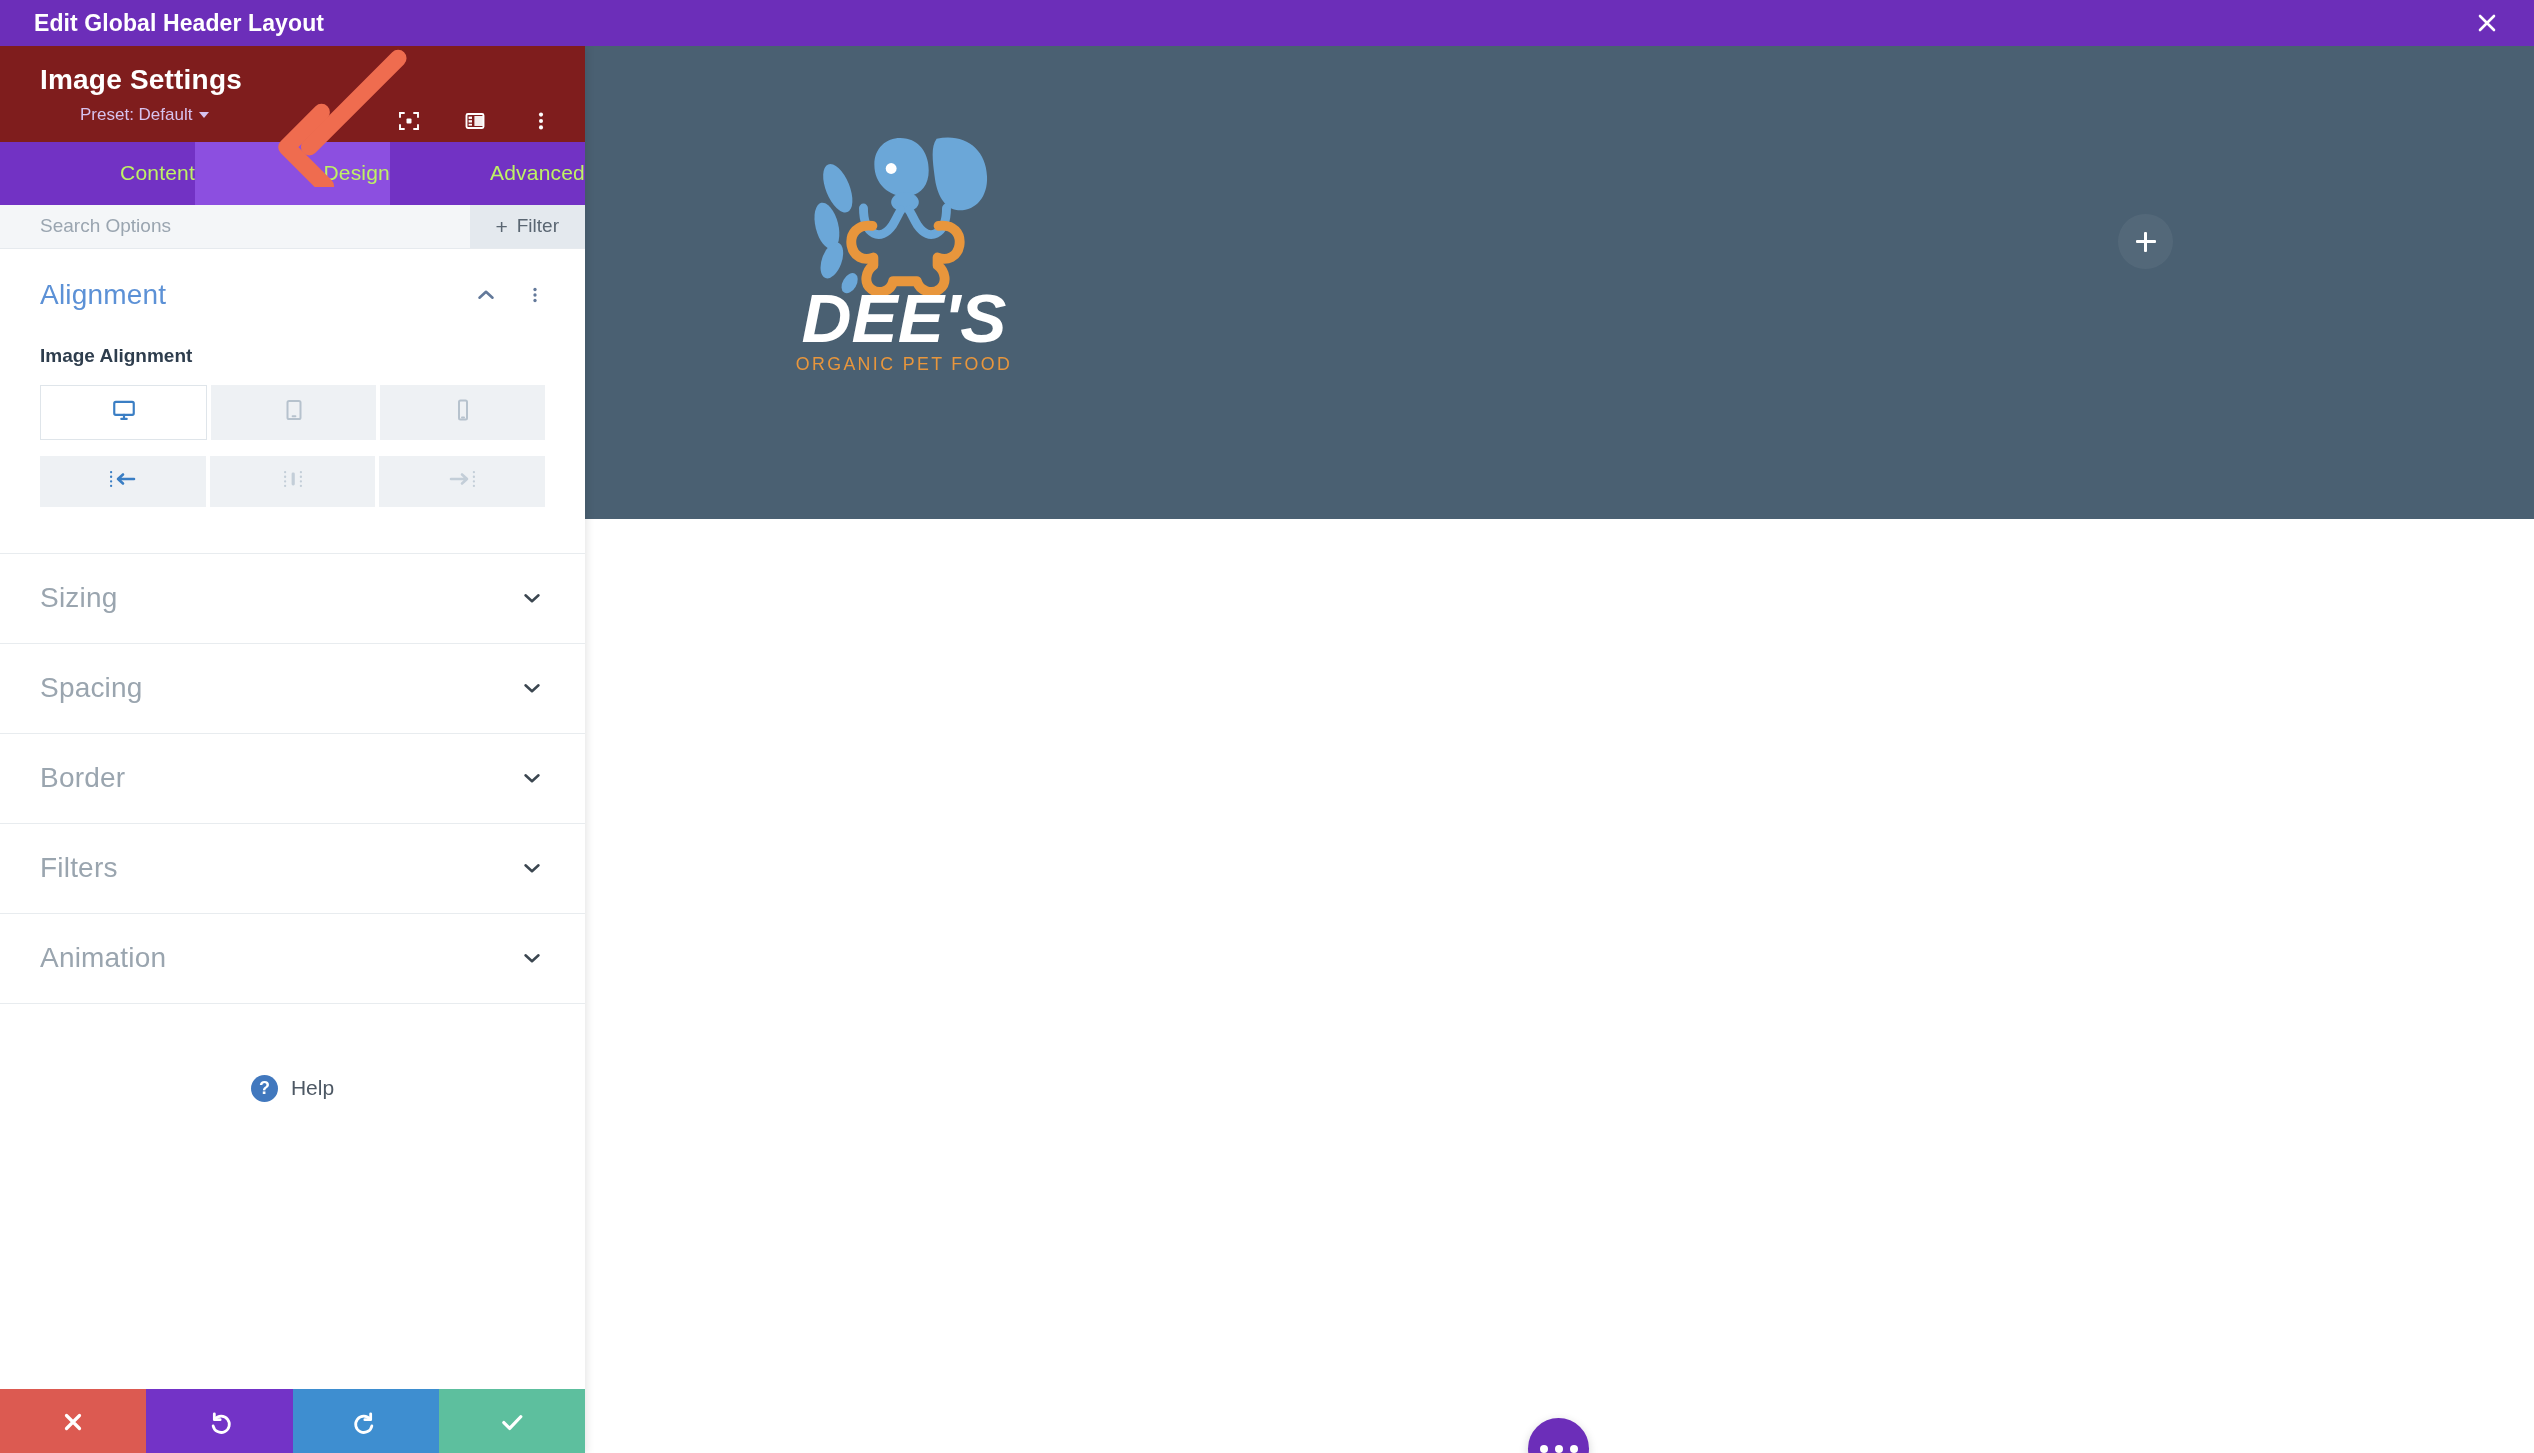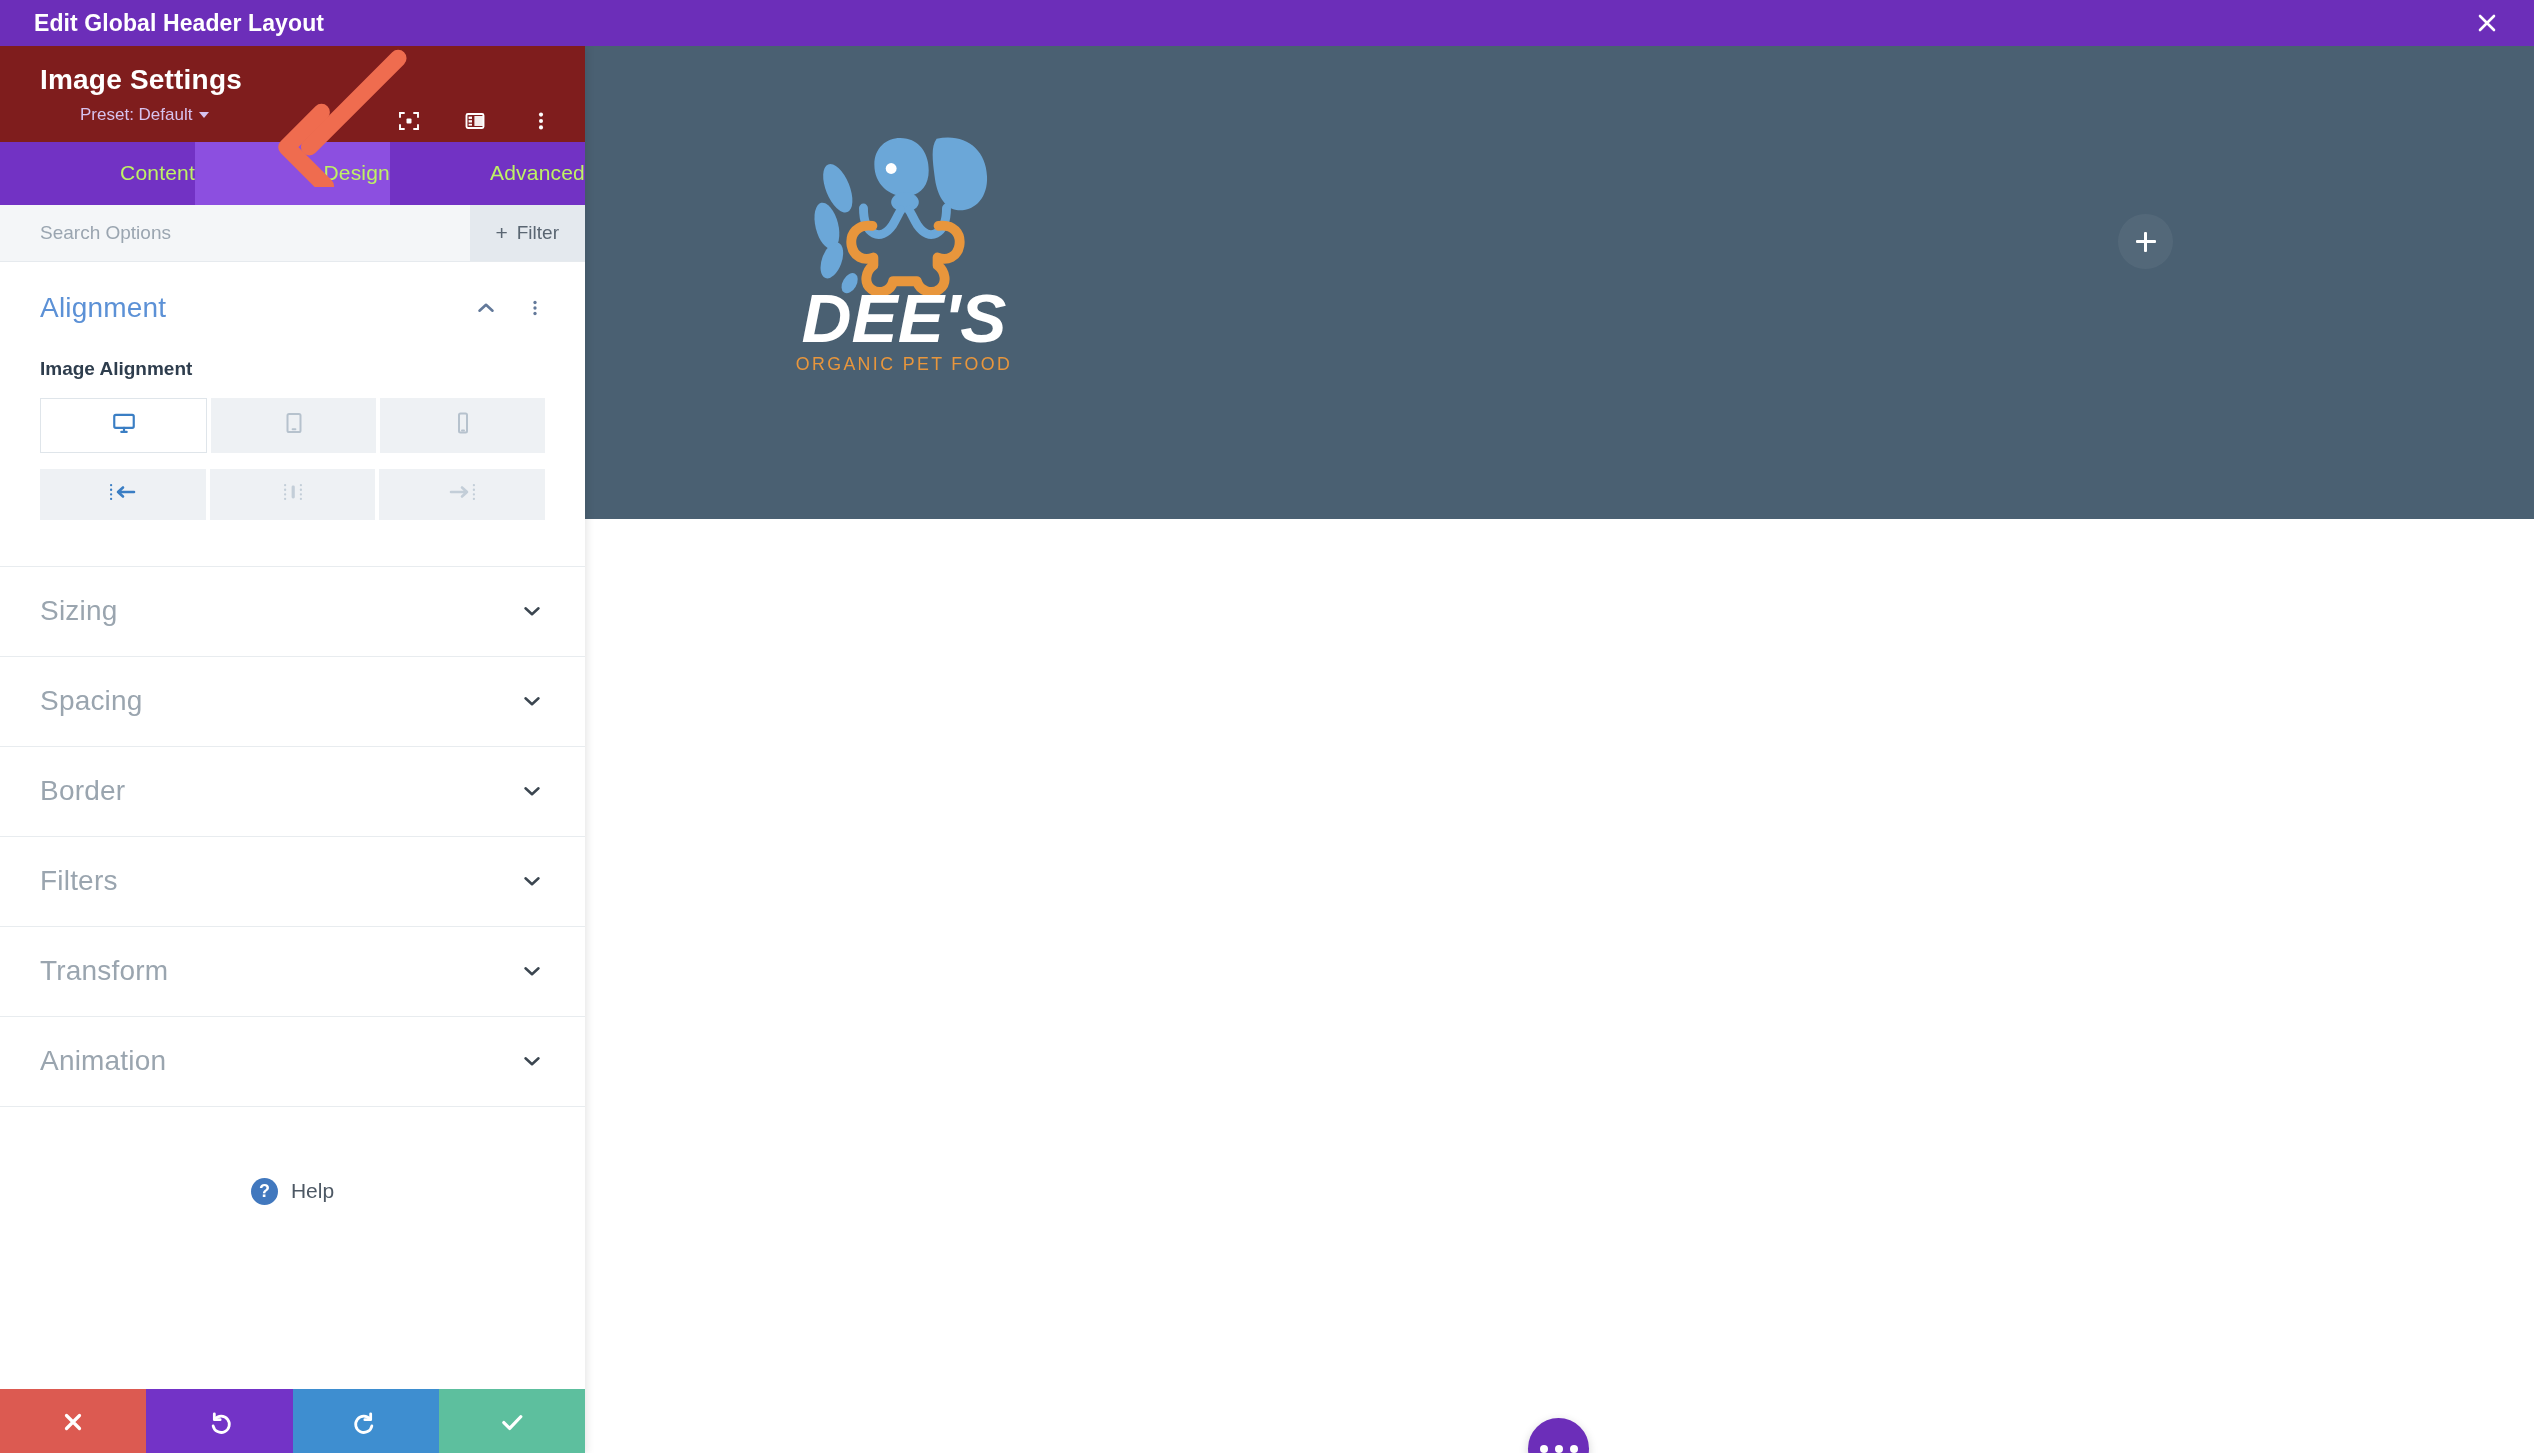--- a/index.html
+++ b/index.html
@@ -135,21 +135,21 @@
     cursor: pointer;
     letter-spacing: 0.2px;
   }
   .tab.active { background: #8c4fe0; }
 
   
   .searchbar {
     display: flex; 
     background: #f4f6f8;
     border-bottom: 1px solid #e6eaee;
-    height: 57px; flex: none;
+    height: 44px; flex: none;
     position: relative;
   }
   .search-input {
     flex: 1;
     border: none; outline: none; background: transparent;
     font-family: "Liberation Sans", sans-serif;
     font-size: 19px; color: #55606b;
     padding-left: 40px;
   }
   .search-input::placeholder { color: #9aa5b0; }
@@ -484,28 +484,20 @@
 
       <div class="sec-closed">
         <span class="sec-closed-title">Filters</span>
         <span class="ctrl">
           <svg width="26" height="26" viewBox="0 0 24 24" fill="none" stroke="#3b4650" stroke-width="2.3" stroke-linecap="round" stroke-linejoin="round">
               <path d="M6 9.5 L12 15 L18 9.5"></path>
             </svg>
         </span>
       </div>
 
-      <div class="sec-closed">
-        <span class="sec-closed-title">Transform</span>
-        <span class="ctrl">
-          <svg width="26" height="26" viewBox="0 0 24 24" fill="none" stroke="#3b4650" stroke-width="2.3" stroke-linecap="round" stroke-linejoin="round">
-              <path d="M6 9.5 L12 15 L18 9.5"></path>
-            </svg>
-        </span>
-      </div>
 
       <div class="sec-closed">
         <span class="sec-closed-title">Animation</span>
         <span class="ctrl">
           <svg width="26" height="26" viewBox="0 0 24 24" fill="none" stroke="#3b4650" stroke-width="2.3" stroke-linecap="round" stroke-linejoin="round">
               <path d="M6 9.5 L12 15 L18 9.5"></path>
             </svg>
         </span>
       </div>
 

